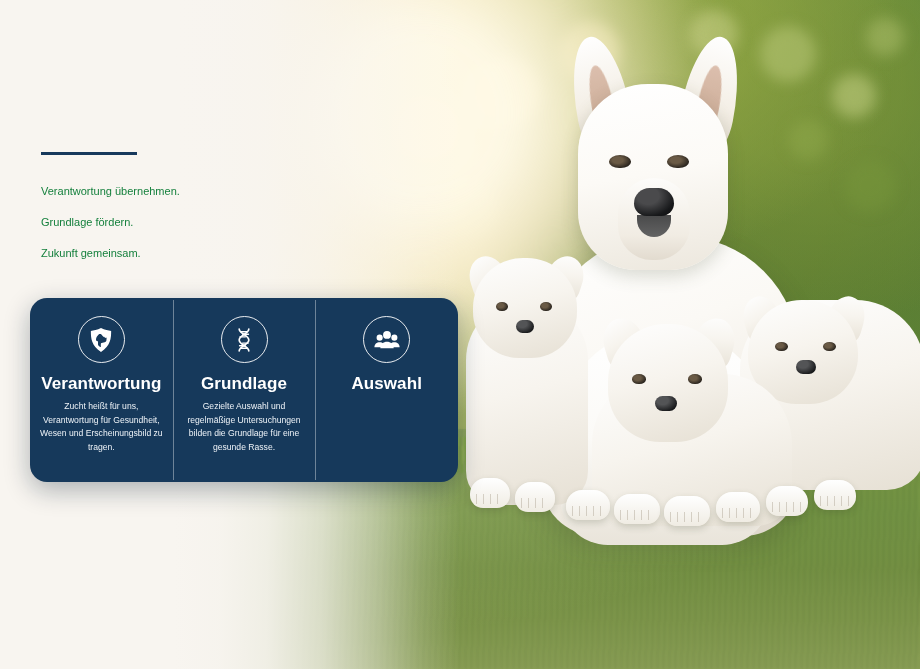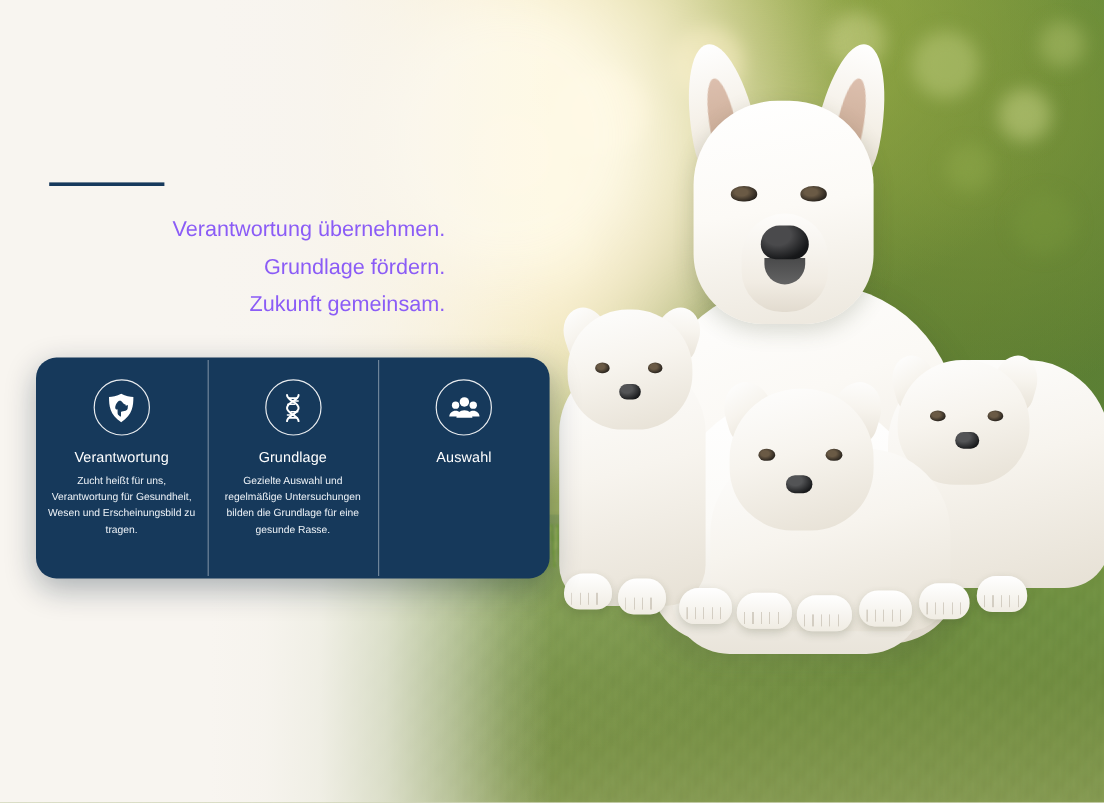--- a/index.html
+++ b/index.html
@@ -209,21 +209,21 @@
     position:absolute; left:40px; top:78px;
     font-size:62px; font-weight:700; letter-spacing:-.5px;
     color:#17395c; line-height:1;
   }
   #title-rule {
     position:absolute; left:41px; top:152px;
     width:96px; height:3px; background:#17395c;
   }
   #subtitle {
     position:absolute; left:41px; top:176px; width:330px;
-    color:#8b5cf6; font-size:18px; line-height:31px; font-weight:400;text-align:right;
+    color:#15803d; font-size:11px; line-height:31px; font-weight:400;
   }
   #subtitle div { white-space:nowrap; }
 
   
   #info-card {
     position:absolute; left:30px; top:298px;
     width:428px; height:184px;
     background:#16395b;
     border-radius:17px;
     box-shadow:0 8px 26px rgba(10,30,50,.32);
@@ -244,21 +244,21 @@
   }
   .icon-ring {
     width:47px; height:47px;
     border-radius:50%;
     border:1.6px solid rgba(255,255,255,.9);
     display:flex; align-items:center; justify-content:center;
     margin-bottom:11px;
   }
   .icon-ring svg { display:block; }
   .col-title {
-    font-size:12px; font-weight:400; letter-spacing:.1px;
+    font-size:17px; font-weight:700; letter-spacing:.1px;
     margin-bottom:6px; text-align:center;
   }
   .col-text {
     font-size:8.6px; line-height:13.5px; text-align:center;
     color:#eef3f8; font-weight:400; padding:0 2px;
   }
 </style>
 </head>
 <body>
 

